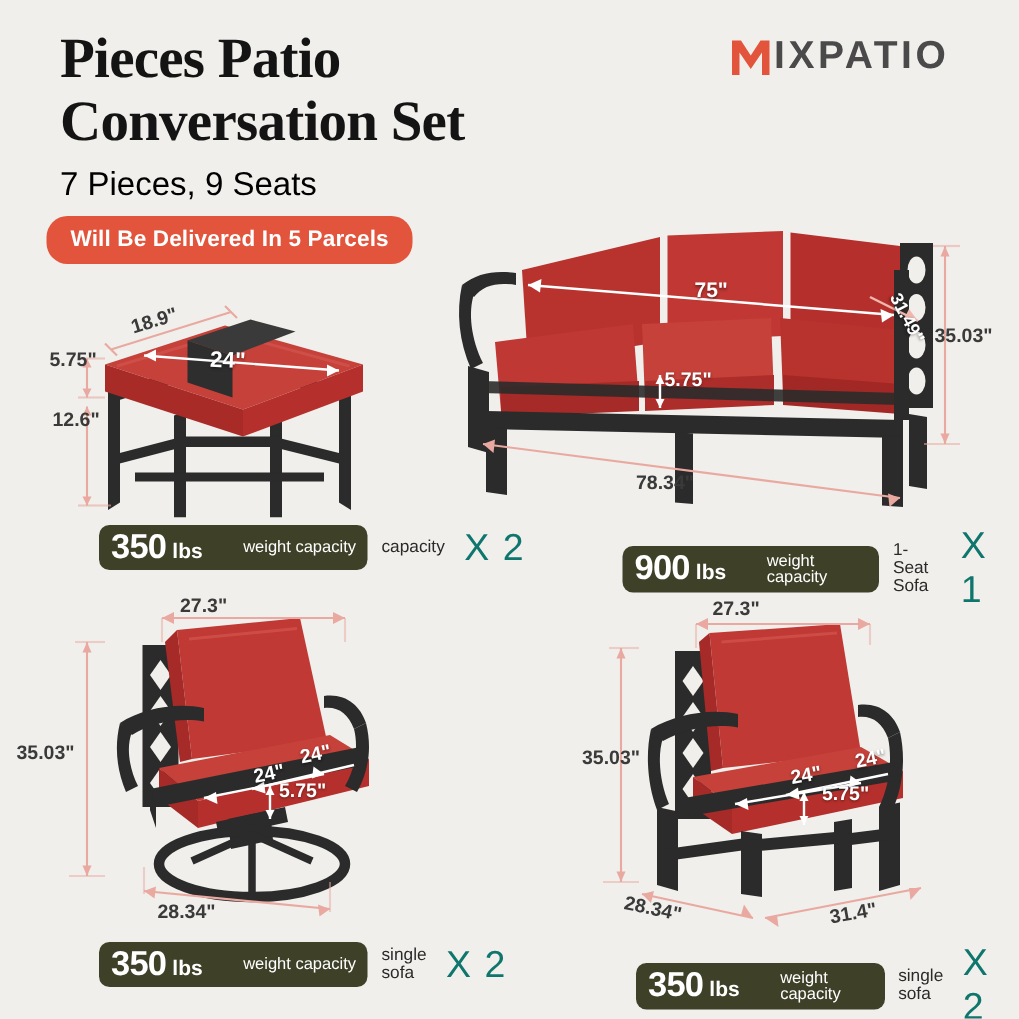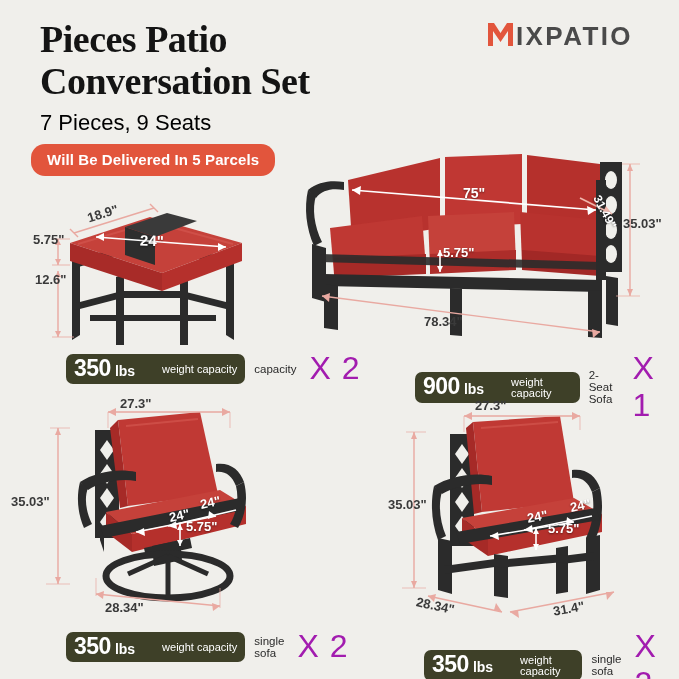--- a/index.html
+++ b/index.html
@@ -35,21 +35,21 @@
     left:31px;top:144px;
     background:#e2553c;
     color:#fff;
     font-size:15px;
     font-weight:700;
     padding:7px 16px 8px 16px;
     border-radius:14px;
     letter-spacing:0.1px;
   }
   
-  .logo{left:487px;top:21px;display:flex;align-items:flex-start;}
+  .logo{left:487px;top:21px;display:flex;align-items:flex-end;}
   .logo .word{
     font-size:26px;font-weight:600;letter-spacing:2.4px;
     color:#4a4a4a;margin-left:2px;
   }
   .dlabel{
     position:absolute;
     font-size:13px;font-weight:700;color:#3a3a3a;
     white-space:nowrap;
   }
   .dlabel.onred{color:#ffffff;text-shadow:0 1px 2px rgba(0,0,0,.45);}
@@ -67,21 +67,21 @@
   .badge .num{
     color:#fff;font-size:23px;font-weight:700;letter-spacing:-0.5px;
   }
   .badge .lbs{color:#fff;font-size:14px;font-weight:700;margin-left:4px;}
   .badge .cap{color:#fff;font-size:11px;font-weight:400;margin-top:2px;margin-left:27px;}
   .pname{
     font-size:11.5px;color:#2a2a2a;margin-left:9px;
     line-height:12px;white-space:pre-line;
   }
   .qty{
-    font-size:32px;font-weight:400;color:#a21caf;margin-left:13px;
+    font-size:25px;font-weight:400;color:#0f766e;margin-left:13px;
     letter-spacing:1px;
   }
 </style>
 </head>
 <body>
 
 <div class="stage">
 
   <div class="abs title">Pieces Patio
 Conversation Set</div>
@@ -252,21 +252,21 @@
   <div class="abs dlabel" style="left:424px;top:314px;">78.34"</div>
 
   <div class="specrow" style="left:415px;top:350px;">
     <div class="badge">
       <div class="top">
         <span class="num">900</span>
         <span class="lbs">lbs</span>
       </div>
       <div class="cap">weight capacity</div>
     </div>
-    <div class="pname">2-Seat
+    <div class="pname">1-Seat
 Sofa</div>
     <div class="qty">X 1</div>
   </div>
 
   <svg class="abs" style="left:40px;top:398px;" width="270" height="222" viewBox="0 0 270 222">
 
     <g>
       <rect x="55" y="32" width="24" height="108" fill="#2b2b2b"></rect>
       <g fill="#f0efeb">
         <polygon points="67,42 74,52 67,62 60,52"></polygon>

